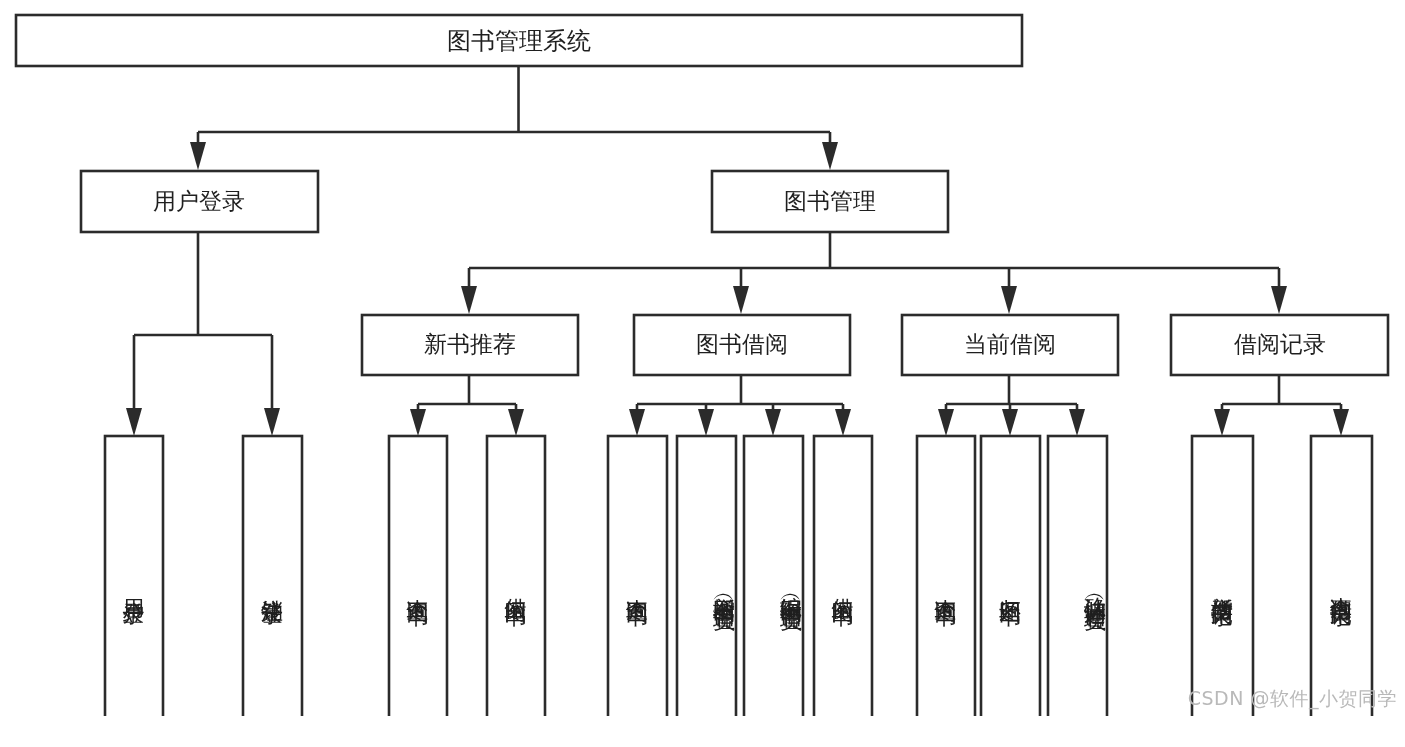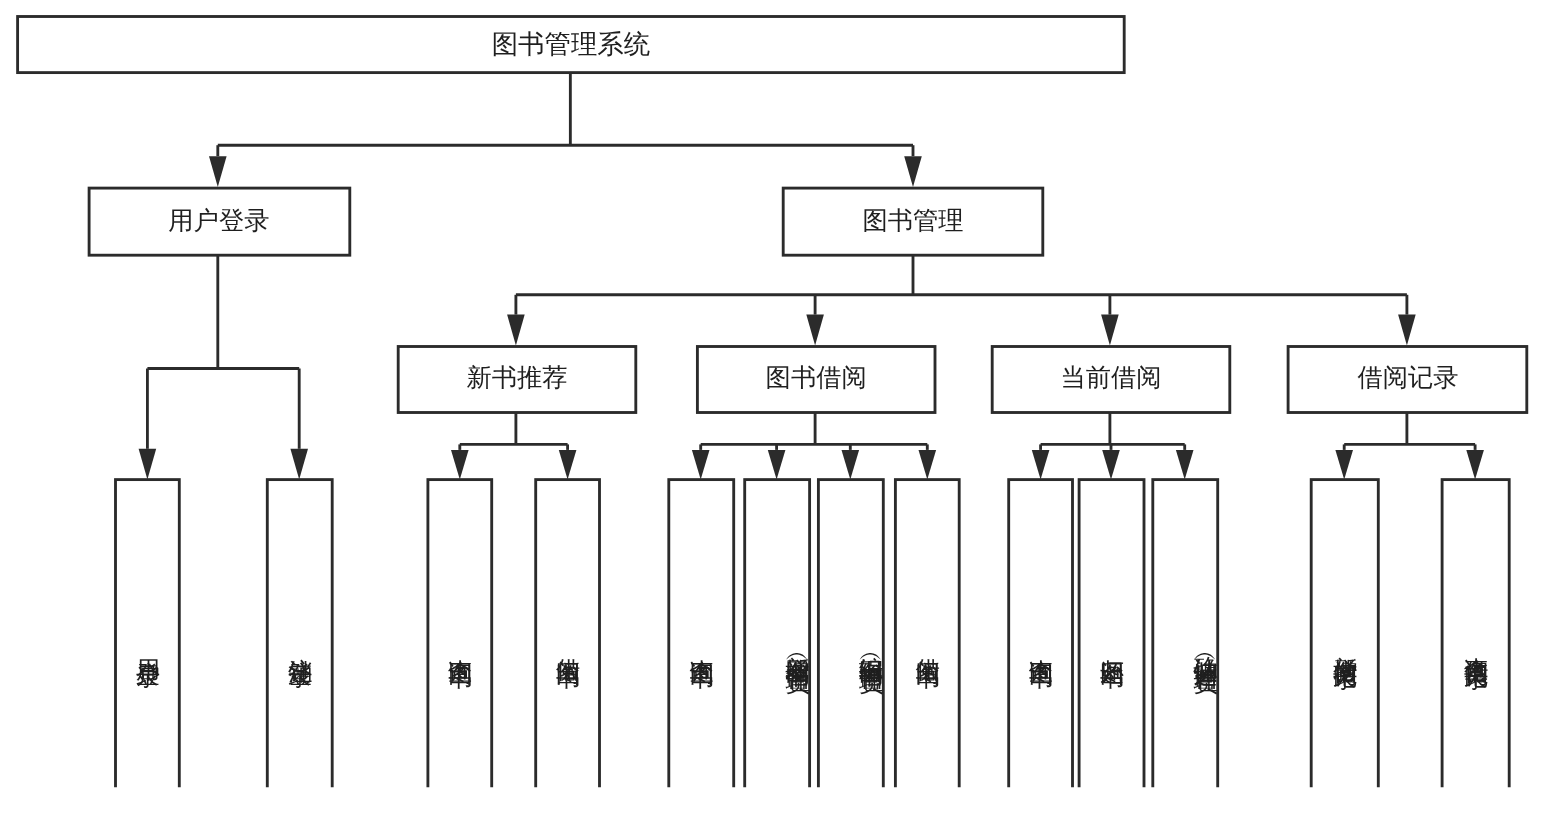--- a/index.html
+++ b/index.html
@@ -206,14 +206,15 @@
   <div class="vlabel" style="left:744px; top:442px; width:59px; height:292px;">编辑图书（管理员）</div>
   <div class="vlabel centered" style="left:814px; top:436px; width:58px; height:298px;">借阅图书</div>
 
   <div class="vlabel centered" style="left:917px; top:436px; width:58px; height:298px;">查询图书</div>
   <div class="vlabel centered" style="left:981px; top:436px; width:59px; height:298px;">归还图书</div>
   <div class="vlabel" style="left:1048px; top:442px; width:59px; height:292px;">确认归还（管理员）</div>
 
   <div class="vlabel centered" style="left:1192px; top:436px; width:61px; height:298px;">新增借阅记录</div>
   <div class="vlabel centered" style="left:1311px; top:436px; width:61px; height:298px;">查询借阅记录</div>
 
+  <div class="watermark">CSDN @软件_小贺同学</div>
 
 </div>
 
 </body></html>

